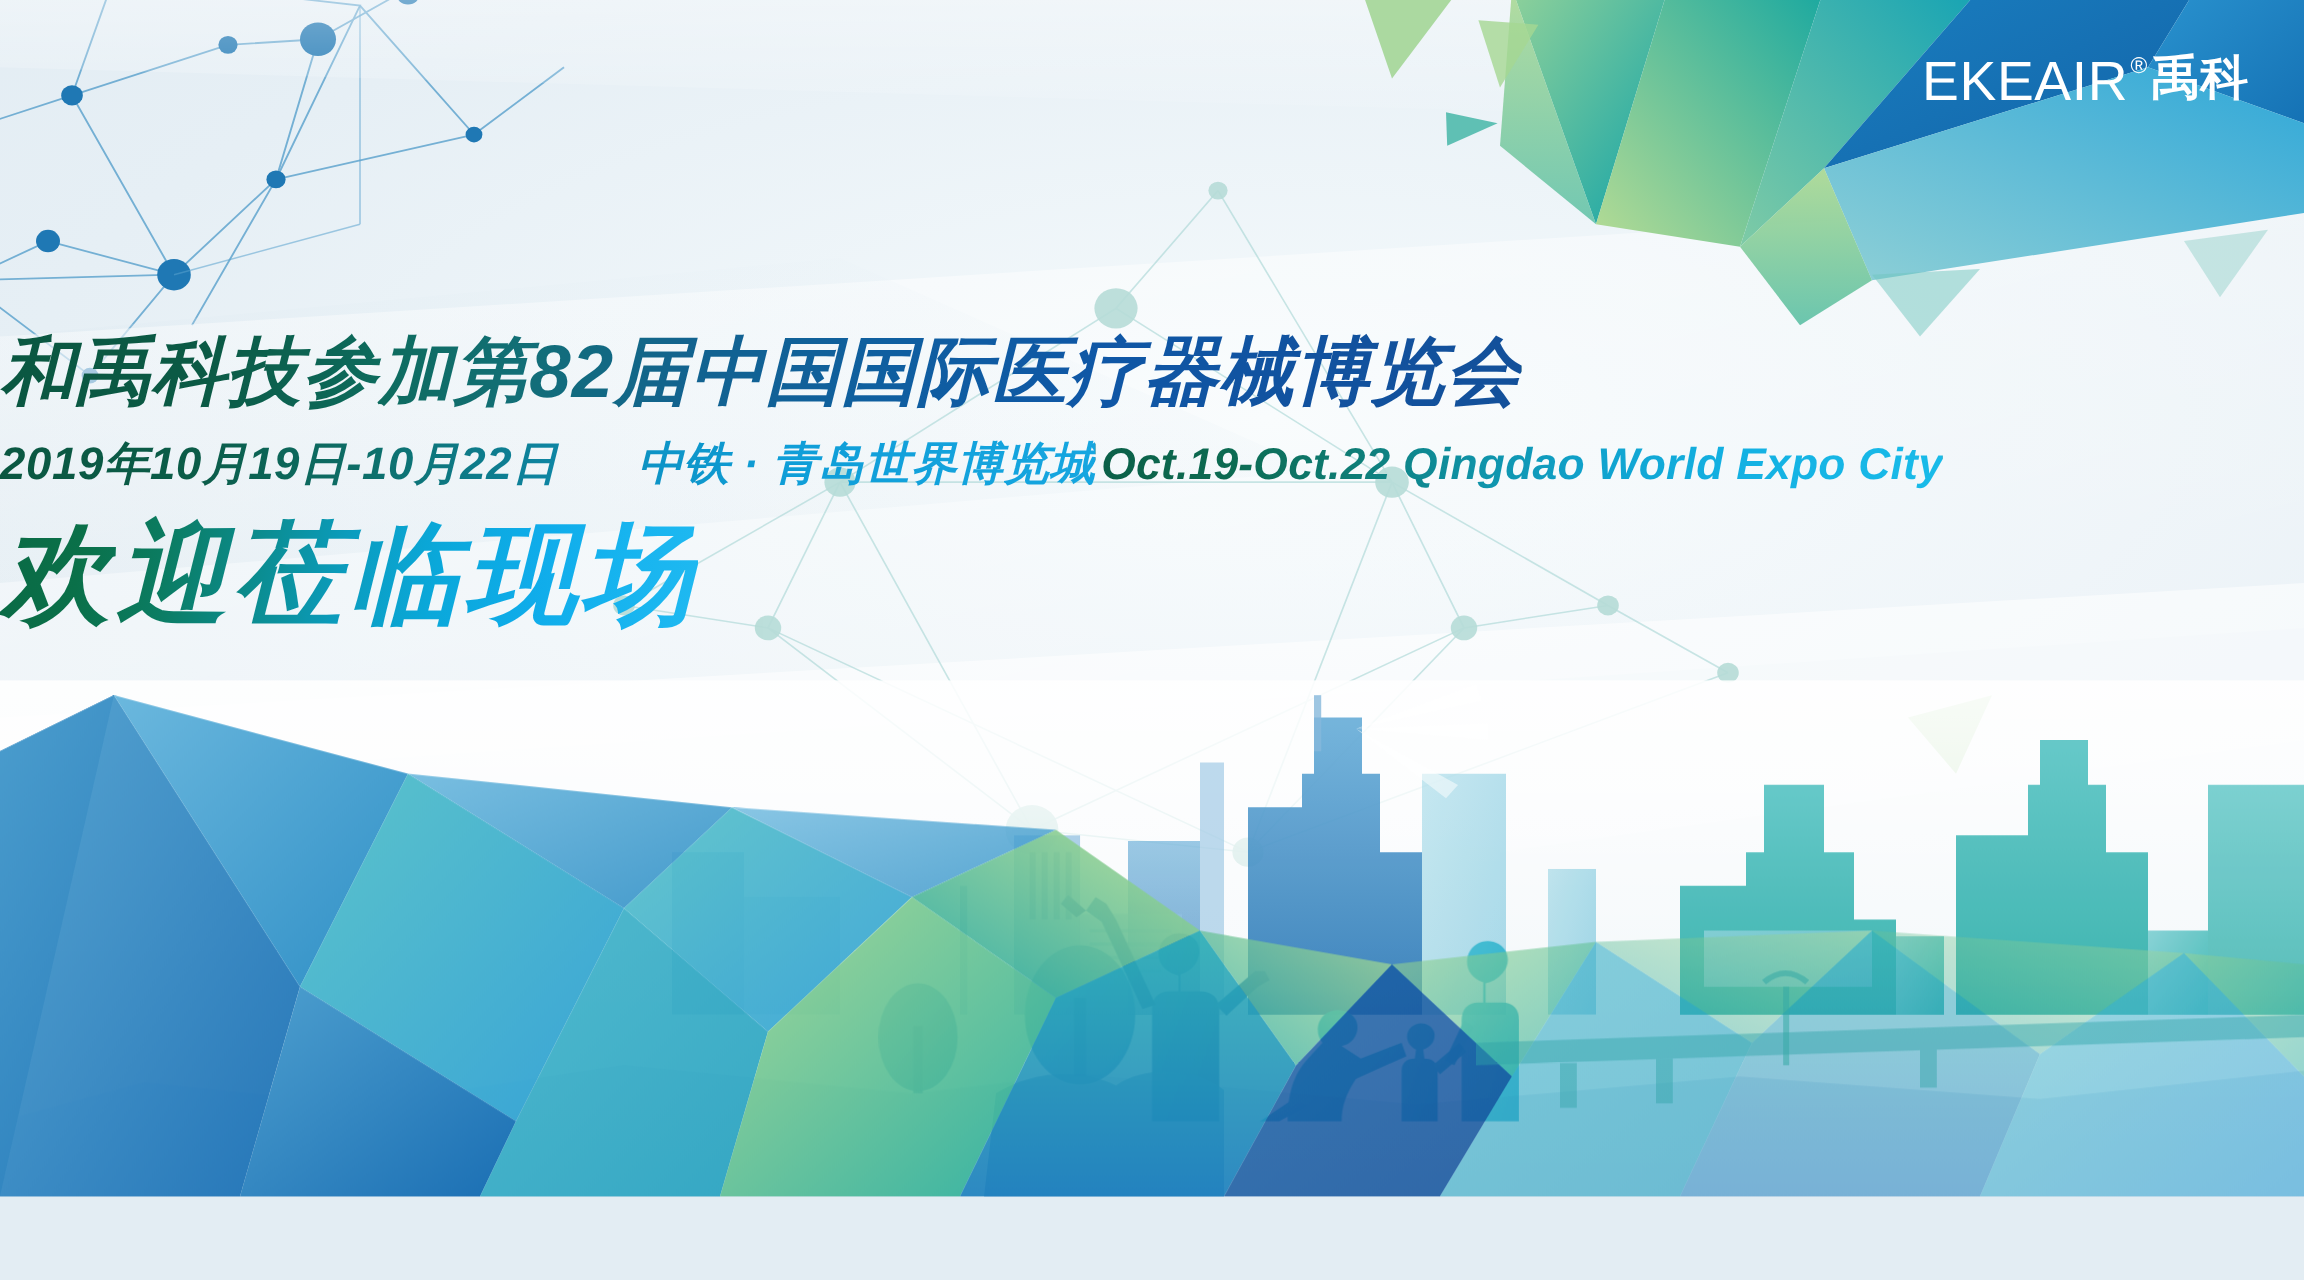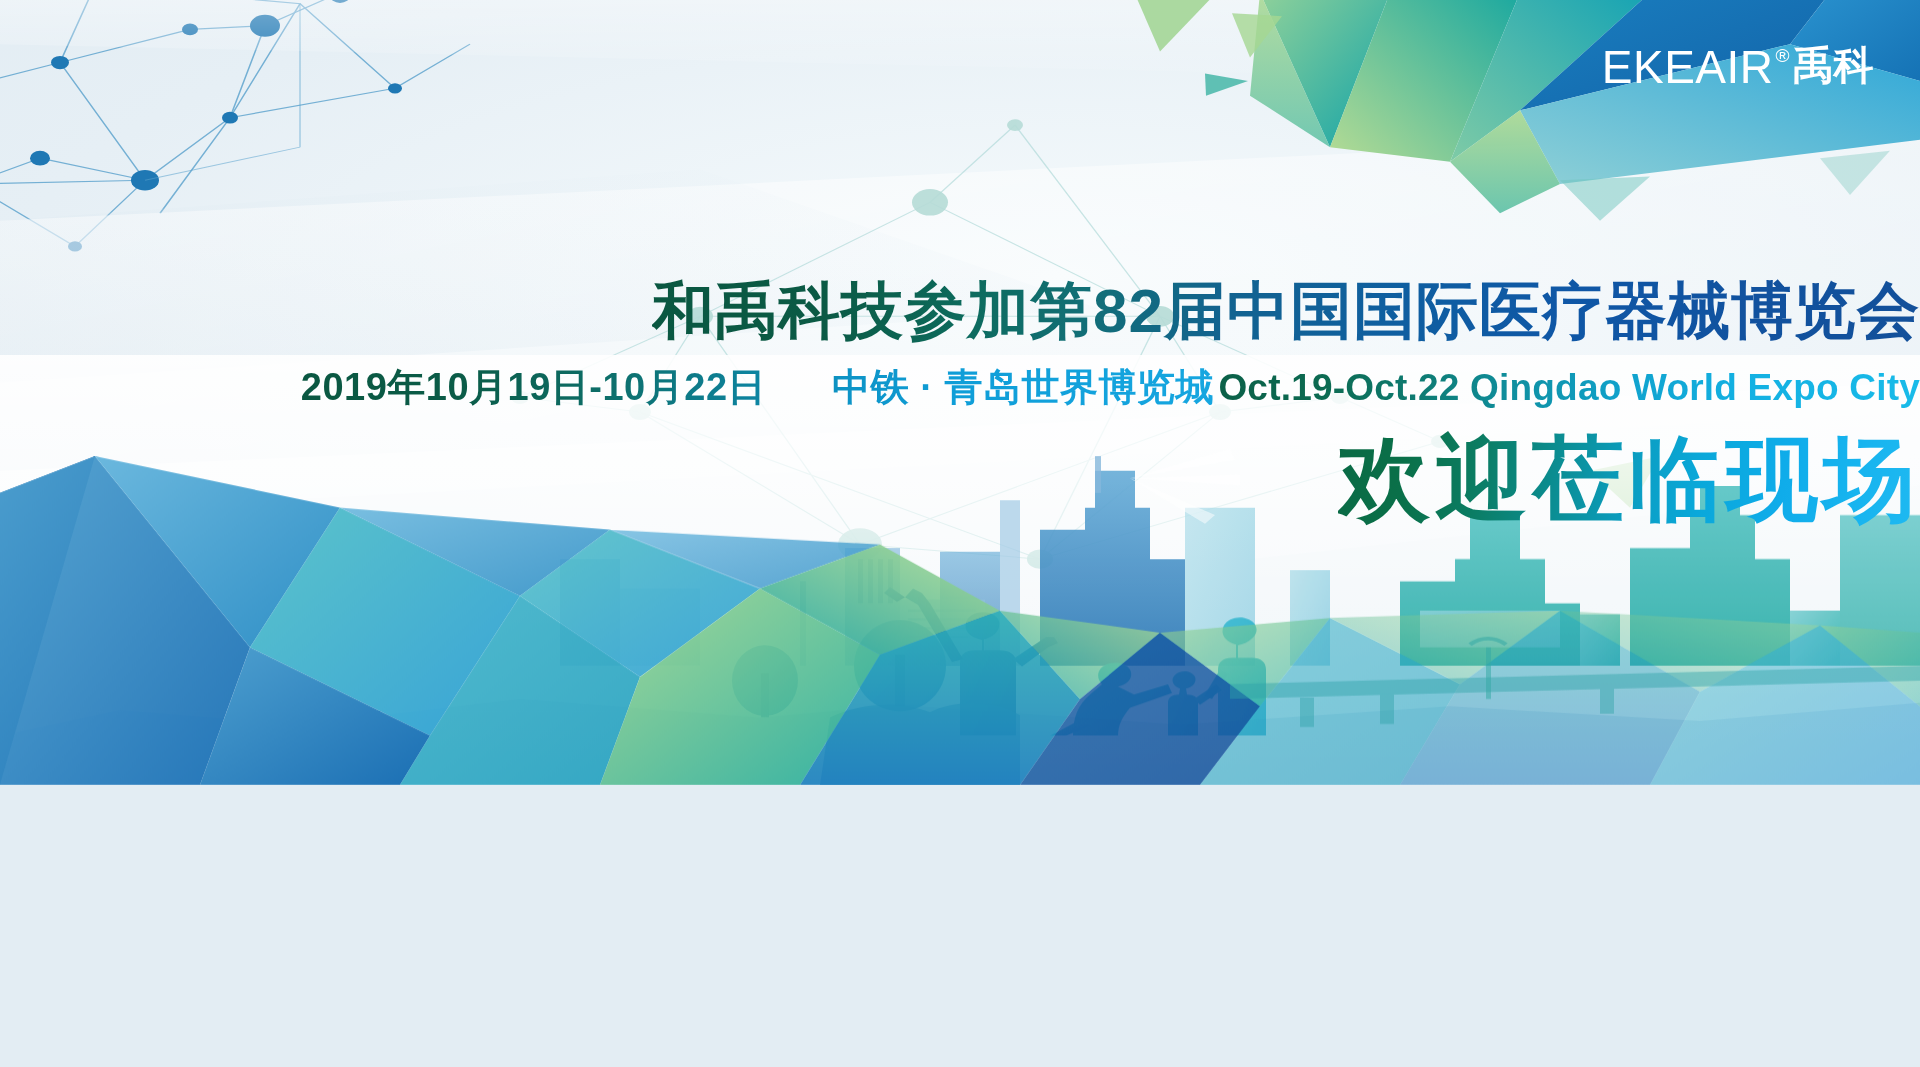--- a/index.html
+++ b/index.html
@@ -4,21 +4,21 @@
 <title>EKEAIR Exhibition Banner</title>
 <style>
   * { margin:0; padding:0; box-sizing:border-box; }
   html,body{
     width:1920px; height:1067px; overflow:hidden;
     font-family:"Liberation Sans","DejaVu Sans",sans-serif;
     background:#e3edf3;
   }
   #stage{
     position:relative;
-    width:1920px; height:785px;
+    width:1920px; height:997px;
     overflow:hidden;
     background:
       radial-gradient(120% 90% at 55% 35%, #f5fafc 0%, #e6eff5 45%, #dce8f0 100%);
     padding-left: 12px;
   }
 
   
   .layer{ position:absolute; inset:0; }
   .layer svg{ display:block; width:100%; height:100%; }
 
@@ -38,22 +38,23 @@
     font-size:19px; line-height:1; margin-top:2px; margin-left:2px;
   }
   #logo .cn{
     font-size:40px; font-weight:700; line-height:1.05; margin-left:3px;text-align:center;
   }
 
   
   #textblock{
     position:absolute;
     left:0; right:0; top:276px;
-    text-align:right;
+    text-align:left;
     z-index:30;
+    font-style:italic;
   }
   .grad{
     -webkit-background-clip:text;
     background-clip:text;
     color:transparent;
     -webkit-text-fill-color:transparent;
     display:inline-block;
   }
 
   #headline{

